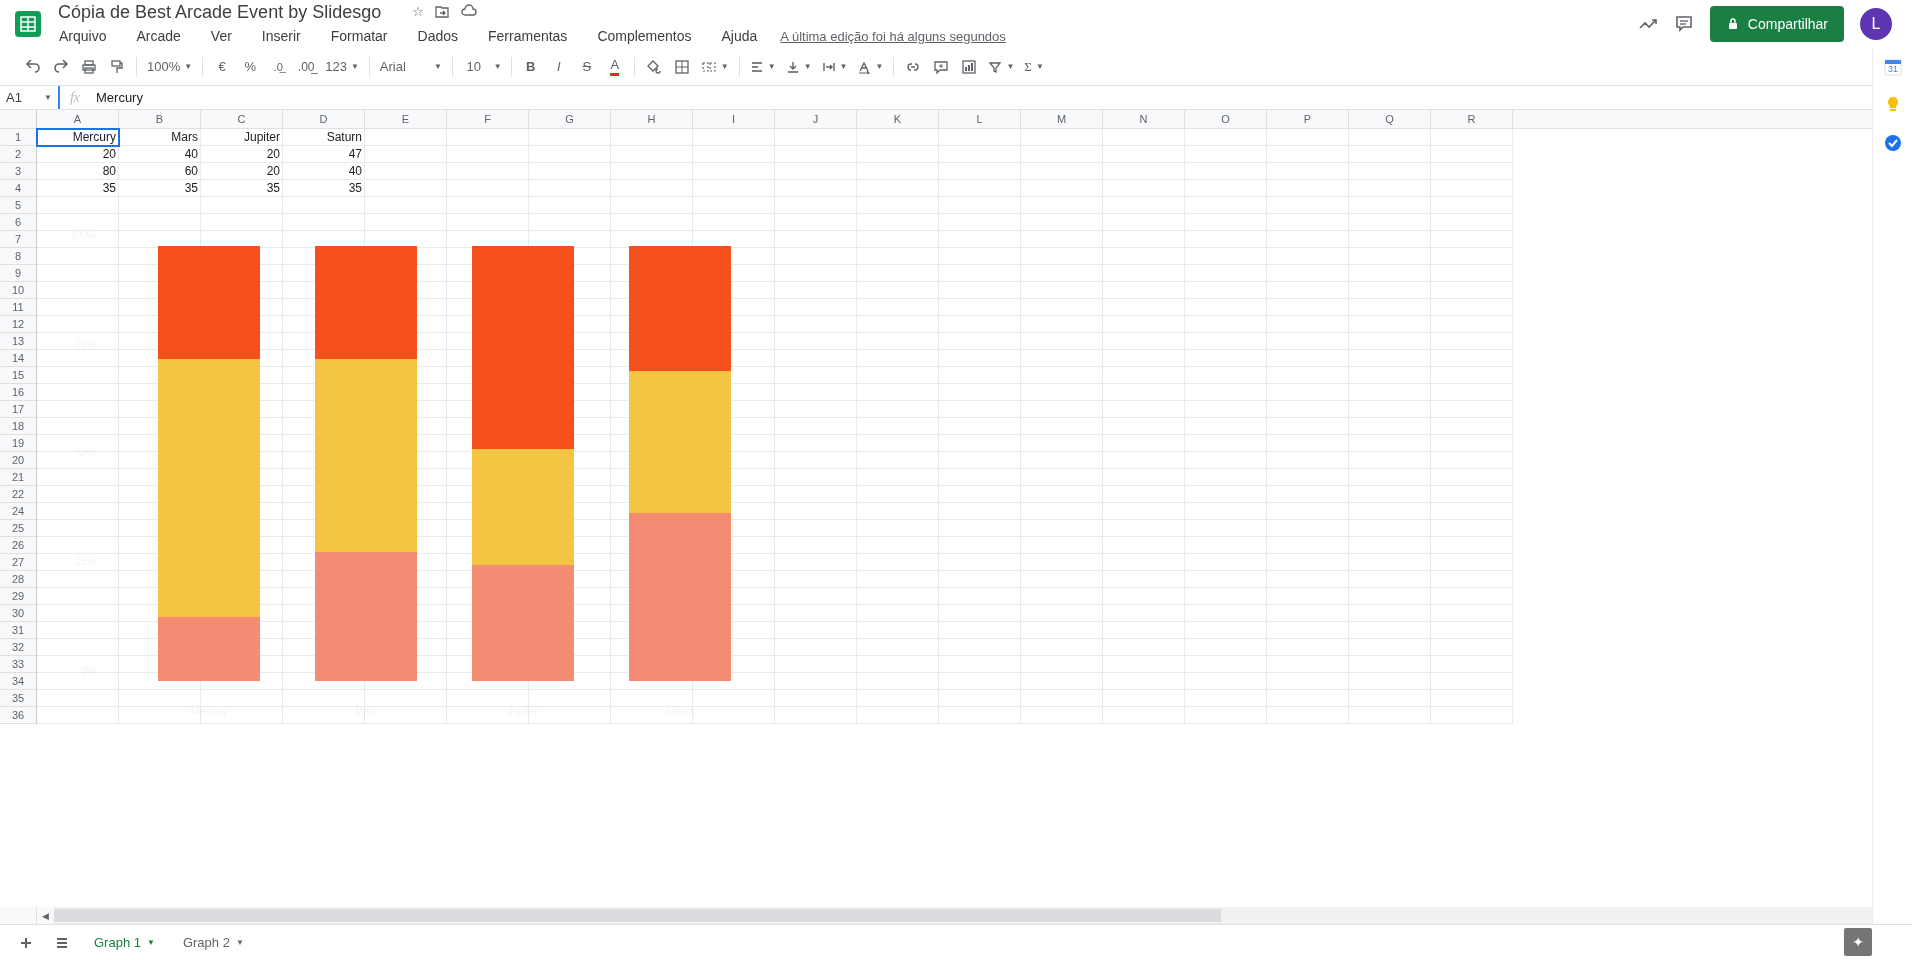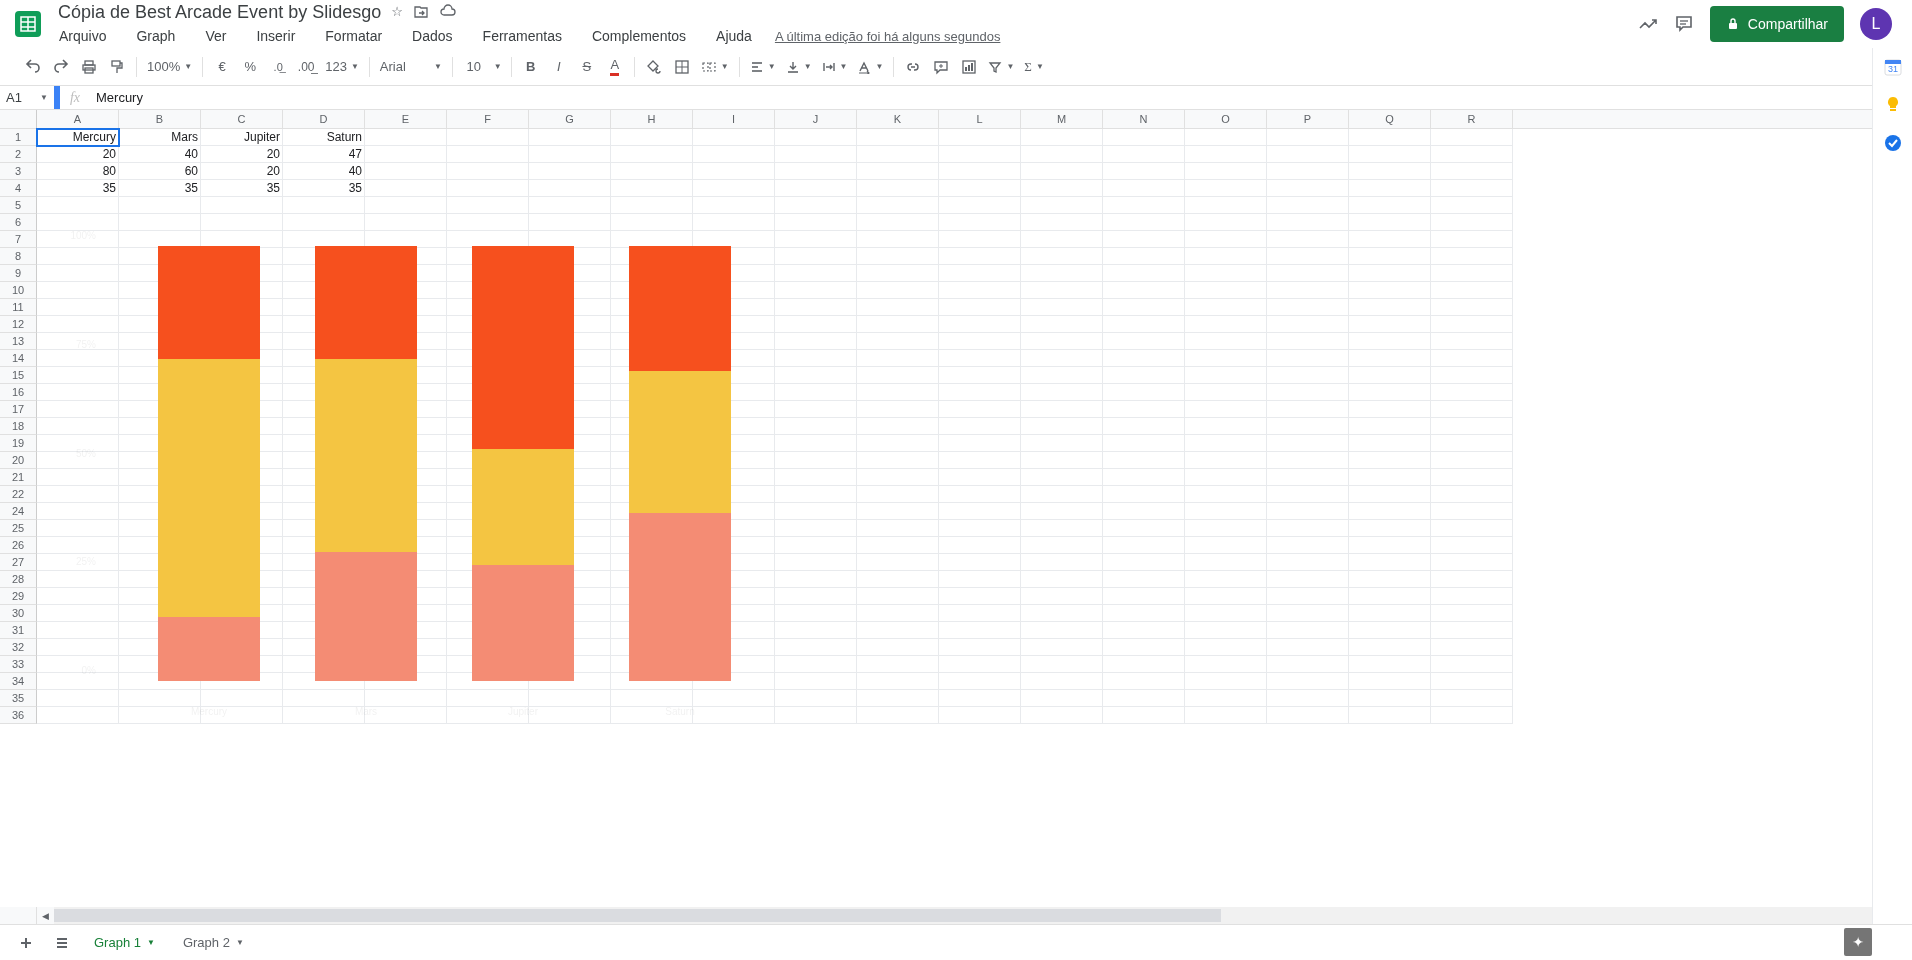--- a/index.html
+++ b/index.html
@@ -4,21 +4,21 @@
 <style>
   * { box-sizing: border-box; margin: 0; padding: 0; }
   body { font-family: Arial, sans-serif; font-size: 13px; color: #202124; background: #fff; overflow: hidden; width: 1912px; height: 960px; position: relative; }
   
   
   .header { display: flex; align-items: center; height: 48px; padding: 0 8px; }
   .logo { width: 40px; height: 40px; display: flex; align-items: center; justify-content: center; }
   .logo-icon { width: 26px; height: 26px; background: #0f9d58; border-radius: 4px; display: flex; align-items: center; justify-content: center; }
   .logo-icon svg { width: 16px; height: 16px; }
   .title-area { flex: 1; display: flex; flex-direction: column; margin-left: 4px; }
-  .title-row { display: flex; align-items: center; gap: 4px; height: 24px; }
+  .title-row { display: flex; align-items: center; gap: 25px; height: 24px; }
   .doc-title { font-size: 18px; color: #3c4043; padding: 2px 6px; }
   .title-icons { display: flex; gap: 10px; color: #5f6368; }
   .title-icons span { cursor: pointer; }
   .menu-row { display: flex; align-items: center; gap: 16px; height: 24px; font-size: 14px; color: #3c4043; }
   .menu-item { padding: 2px 7px; cursor: pointer; border-radius: 3px; }
   .last-edit { color: #5f6368; text-decoration: underline; font-size: 13px; }
   .header-right { display: flex; align-items: center; gap: 16px; margin-right: 12px; }
   .header-icon { color: #5f6368; cursor: pointer; font-size: 18px; }
   .share-btn { background: #1a7f42; color: #fff; border: none; border-radius: 4px; padding: 8px 16px; font-size: 14px; display: flex; align-items: center; gap: 8px; cursor: pointer; height: 36px; font-weight: 500;}
   .avatar { width: 32px; height: 32px; border-radius: 50%; background: #5e35b1; color: #fff; display: flex; align-items: center; justify-content: center; font-size: 16px; cursor: pointer; }
@@ -28,21 +28,21 @@
   .tb-btn { width: 26px; height: 26px; display: flex; align-items: center; justify-content: center; color: #5f6368; cursor: pointer; border-radius: 2px; }
   .tb-sep { width: 1px; height: 20px; background: #e0e0e0; margin: 0 4px; }
   .tb-sel { display: flex; align-items: center; color: #5f6368; padding: 0 4px; cursor: pointer; gap:4px; font-size: 13px;}
   .tb-sel .arrow { font-size: 8px; }
   .font-sel { width: 70px; }
   .size-sel { width: 30px; justify-content: center;}
   .collapse-btn { margin-left: auto; }
 
   
   .formula-bar { height: 24px; border-bottom: 1px solid #e0e0e0; display: flex; align-items: center; }
-  .cell-name { width: 60px; border-right: 6px solid #3b82f6; height: 100%; display: flex; align-items: center; padding: 0 6px; font-size: 13px; color: #3c4043;}
+  .cell-name { width: 60px; border-right: 2px solid #3b82f6; height: 100%; display: flex; align-items: center; padding: 0 6px; font-size: 13px; color: #3c4043;}
   .cell-name .arrow { font-size: 8px; margin-left: auto; color: #5f6368;}
   .fx-label { width: 30px; text-align: center; color: #bdbdbd; font-style: italic; font-family: serif; font-size: 14px;}
   .formula-val { flex: 1; padding: 0 6px; font-size: 13px; }
 
   
   .grid-wrap { position: relative; height: calc(960px - 48px - 38px - 24px - 36px); display: flex; }
   .grid { flex: 1; overflow: hidden; position: relative; }
   .col-headers { display: flex; height: 19px; background: #f8f9fa; border-bottom: 1px solid #e0e0e0; position: relative; }
   .corner { width: 37px; border-right: 1px solid #ccc; background: #f8f9fa; }
   .col-h { width: 82px; border-right: 1px solid #e0e0e0; text-align: center; font-size: 11px; color: #5f6368; line-height: 18px; }
@@ -113,21 +113,21 @@
           </span>
         <span>
             <svg width="18" height="14" viewBox="0 0 18 14">
               <path d="M5 11 a3 3 0 0 1 0-6 a4 4 0 0 1 8 0 a3 3 0 0 1 0 6 z" fill="none" stroke="#5f6368" stroke-width="1.3"></path>
             </svg>
           </span>
       </div>
     </div>
     <div class="menu-row" id="menu-row">
         <span class="menu-item">Arquivo</span>
-        <span class="menu-item">Graph</span>
+        <span class="menu-item">Arcade</span>
         <span class="menu-item">Ver</span>
         <span class="menu-item">Inserir</span>
         <span class="menu-item">Formatar</span>
         <span class="menu-item">Dados</span>
         <span class="menu-item">Ferramentas</span>
         <span class="menu-item">Complementos</span>
         <span class="menu-item">Ajuda</span>
         <a class="last-edit">A última edição foi há alguns segundos</a>
       </div>
   </div>

